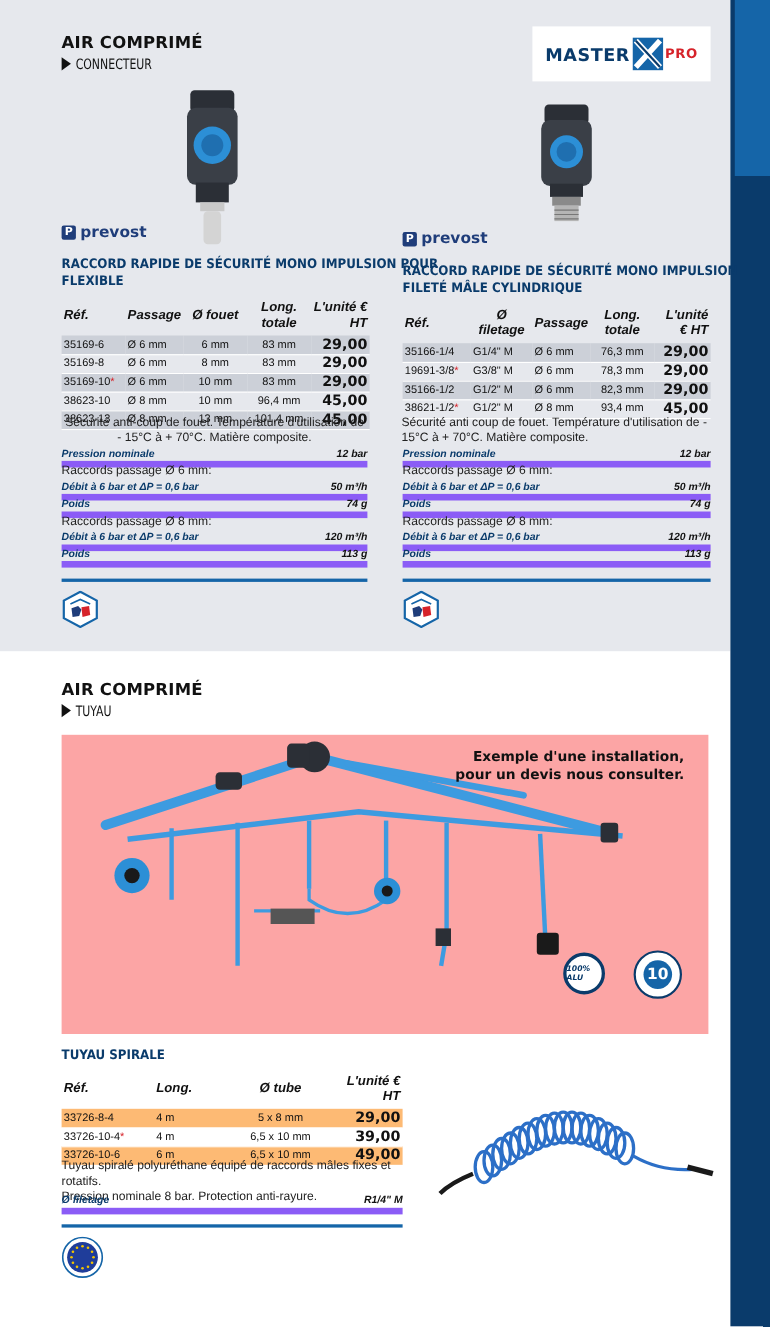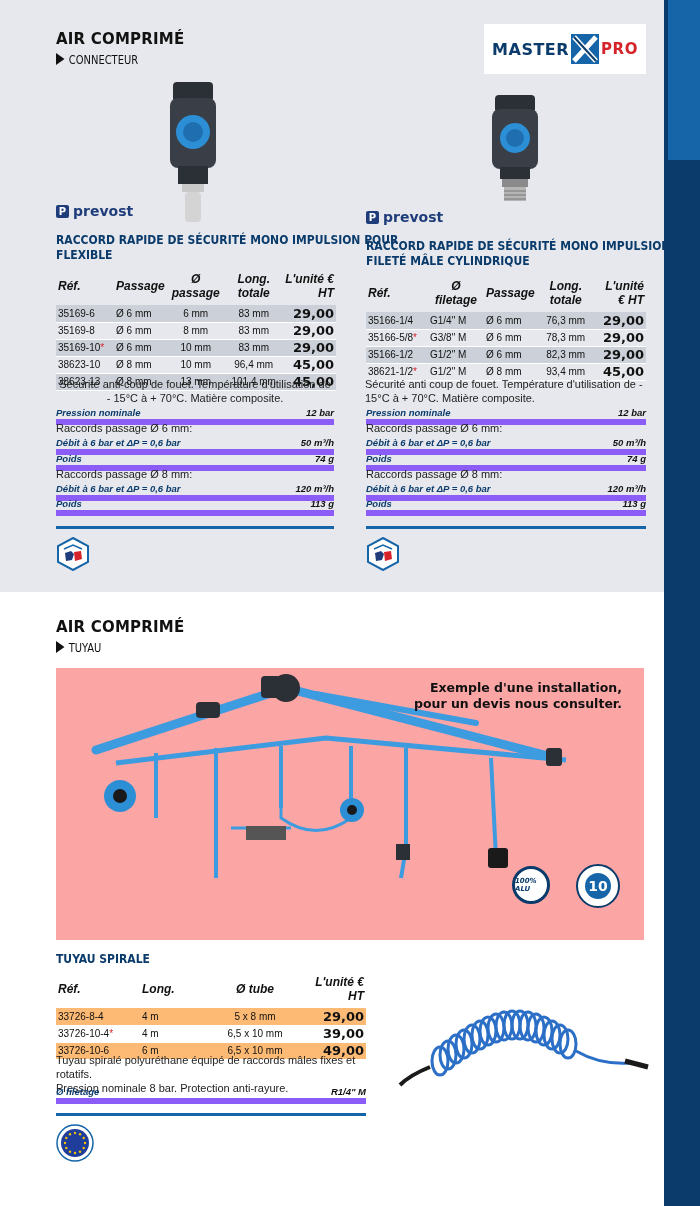--- a/index.html
+++ b/index.html
@@ -9,21 +9,21 @@
   .top-section { position: absolute; left: 0; top: 0; width: 664px; height: 592px; background: #e6e8ed; }
   .right-bar { position: absolute; left: 664px; top: 0; width: 36px; height: 1206px; background: #0a3b6b; }
   .right-bar-tab { position: absolute; left: 668px; top: 0; width: 32px; height: 160px; background: #1565a8; }
 
   .section-title { position: absolute; font-family: "DejaVu Sans", sans-serif; font-weight: bold; font-size: 15px; letter-spacing: 0.2px; color: #111; }
   .section-sub { position: absolute; font-family: "DejaVu Sans Condensed", "DejaVu Sans", sans-serif; font-size: 13px; color: #111; transform: scaleX(0.85); transform-origin: left; }
   .section-sub .tri { display: inline-block; width: 0; height: 0; border-top: 6px solid transparent; border-bottom: 6px solid transparent; border-left: 10px solid #111; margin-right: 5px; vertical-align: -1px; }
 
   .logo-box { position: absolute; left: 484px; top: 24px; width: 162px; height: 50px; background: #fff; display: flex; align-items: center; justify-content: center; gap: 2px; }
   .logo-master { font-family: "DejaVu Sans", sans-serif; font-weight: bold; font-size: 16px; color: #0a3b6b; letter-spacing: 0.5px; }
-  .logo-pro { font-family: "DejaVu Sans", sans-serif; font-weight: bold; font-size: 15px; color: #d6232a; letter-spacing: 0.5px; }
+  .logo-pro { font-family: "DejaVu Sans", sans-serif; font-weight: bold; font-size: 12px; color: #d6232a; letter-spacing: 0.5px; }
 
   .product-img { position: absolute; }
   .prevost { position: absolute; font-family: "DejaVu Sans", sans-serif; font-weight: bold; font-size: 14px; color: #1f3d7a; display: flex; align-items: center; gap: 4px; }
   .prevost .p-icon { display: inline-block; width: 13px; height: 13px; background: #1f3d7a; color: #fff; font-size: 10px; line-height: 13px; text-align: center; border-radius: 2px; }
 
   .prod-title { position: absolute; font-family: "DejaVu Sans Condensed", "DejaVu Sans", sans-serif; font-weight: bold; font-size: 12px; color: #0a3b6b; line-height: 15px; text-transform: uppercase; }
 
   table.spec { position: absolute; border-collapse: collapse; font-family: "Liberation Sans Narrow", "Liberation Sans", sans-serif; }
   table.spec th { font-size: 12px; font-weight: bold; font-style: italic; text-align: left; padding: 3px 2px 5px 2px; color: #111; }
   table.spec td { font-size: 10px; padding: 0 2px; height: 17px; color: #111; border-bottom: 1px solid #fff; }
@@ -84,21 +84,21 @@
 <div class="prod-title" style="left:56px;top:233px;">
   <div>RACCORD RAPIDE DE SÉCURITÉ MONO IMPULSION POUR</div>
   <div>FLEXIBLE</div>
 </div>
 
 <table class="spec" style="left:56px;top:269px;width:280px;">
   <thead>
       <tr>
     <th style="width:58px">Réf.</th>
     <th style="width:52px">Passage</th>
-    <th style="width:58px;text-align:center">Ø passage</th>
+    <th style="width:58px;text-align:center">Ø fouet</th>
     <th style="width:58px;text-align:center">Long. totale</th>
     <th style="text-align:right">L'unité € HT</th>
   </tr>
     </thead>
   <tbody>
     <tr class="shade">
         <td><span>35169-6</span><span class="star"></span></td>
         <td>Ø 6 mm</td>
         <td class="c">6 mm</td>
         <td class="c">83 mm</td>
@@ -200,21 +200,21 @@
     </thead>
   <tbody>
     <tr class="shade">
         <td><span>35166-1/4</span><span class="star"></span></td>
         <td>G1/4" M</td>
         <td>Ø 6 mm</td>
         <td class="c">76,3 mm</td>
         <td class="price">29,00</td>
       </tr>
     <tr class="plain">
-        <td><span>35166-5/8</span><span class="star">*</span></td>
+        <td><span>19691-3/8</span><span class="star">*</span></td>
         <td>G3/8" M</td>
         <td>Ø 6 mm</td>
         <td class="c">78,3 mm</td>
         <td class="price">29,00</td>
       </tr>
     <tr class="shade">
         <td><span>35166-1/2</span><span class="star"></span></td>
         <td>G1/2" M</td>
         <td>Ø 6 mm</td>
         <td class="c">82,3 mm</td>

